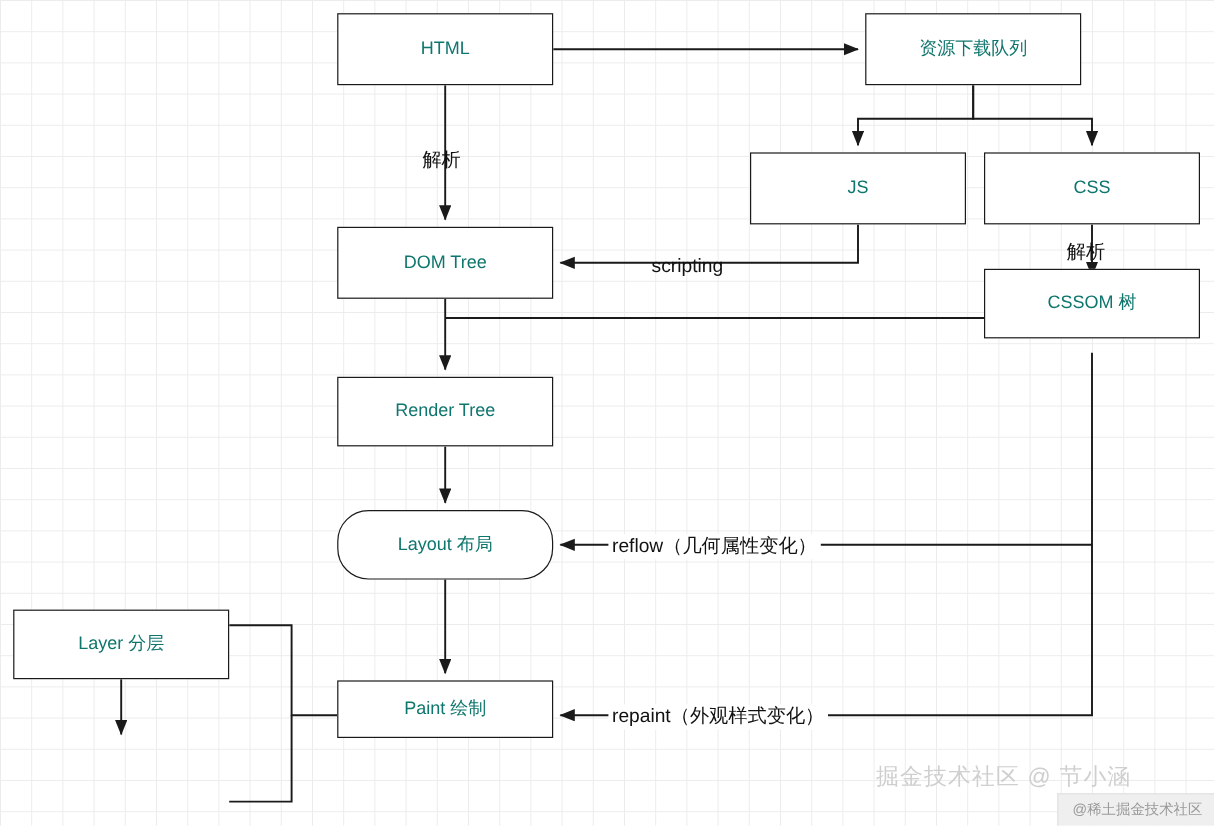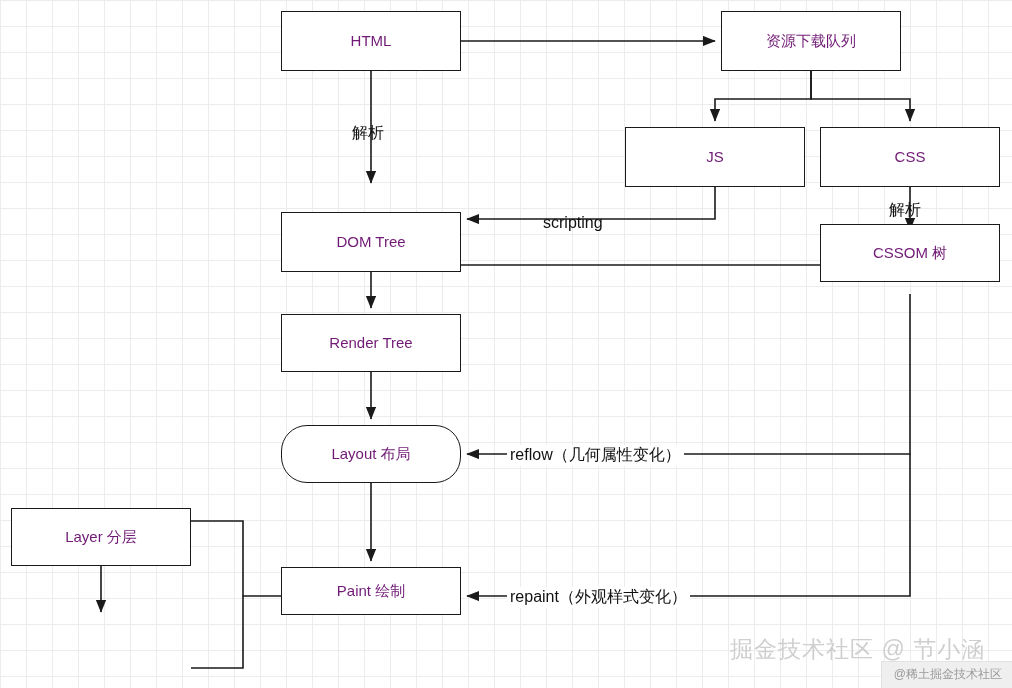--- a/index.html
+++ b/index.html
@@ -33,36 +33,36 @@
   .node {
     position: absolute;
     box-sizing: border-box;
     border: 1.6px solid #1a1a1a;
     background: #ffffff;
     display: flex;
     align-items: center;
     justify-content: center;
     text-align: center;
     font-size: 15px;
-    color: #701a75;
+    color: #0f766e;
     line-height: 1.35;
     white-space: pre-line;
     z-index: 2;
   }
   .edge-label {
     position: absolute;
     font-size: 16px;
     color: #111111;
     background: transparent;
     white-space: nowrap;
     z-index: 3;
   }
   .watermark {
     position: absolute;
-    font-size: 23px;
+    font-size: 19px;
     color: #cfcfcf;
     letter-spacing: 1px;
     z-index: 4;
     white-space: nowrap;
   }
   .watermark-bar {
     position: absolute;
     right: 0;
     bottom: 0;
     background: #efefef;
@@ -119,21 +119,21 @@
 
       <path d="M191,521 L243,521 L243,596 L281,596"></path>
       <path d="M191,668 L243,668 L243,596"></path>
     </g>
   </svg>
 
   <div class="node" style="left:281px;top:11px;width:180px;height:60px;">HTML</div>
   <div class="node" style="left:721px;top:11px;width:180px;height:60px;">资源下载队列</div>
   <div class="node" style="left:625px;top:127px;width:180px;height:60px;">JS</div>
   <div class="node" style="left:820px;top:127px;width:180px;height:60px;">CSS</div>
-  <div class="node" style="left:281px;top:189px;width:180px;height:60px;margin-top:23px;">DOM Tree</div>
+  <div class="node" style="left:281px;top:189px;width:180px;height:60px;">DOM Tree</div>
   <div class="node" style="left:820px;top:224px;width:180px;height:58px;">CSSOM 树</div>
   <div class="node" style="left:281px;top:314px;width:180px;height:58px;">Render Tree</div>
   <div class="node" style="left:281px;top:425px;width:180px;height:58px;border-radius:26px;">Layout 布局</div>
   <div class="node" style="left:281px;top:567px;width:180px;height:48px;">Paint 绘制</div>
   <div class="node" style="left:11px;top:508px;width:180px;height:58px;">Layer 分层</div>
 
   <div class="edge-label" style="left:352px;top:123px;">解析</div>
   <div class="edge-label" style="left:543px;top:214px;">scripting</div>
   <div class="edge-label" style="left:889px;top:200px;">解析</div>
   <div class="edge-label" style="left:507px;top:445px;background:#ffffff;padding:0 3px;">reflow（几何属性变化）</div>

